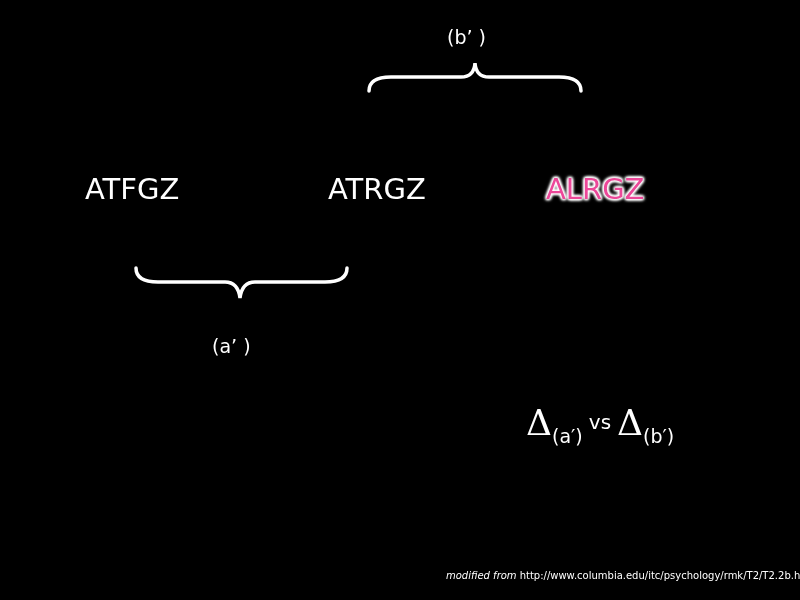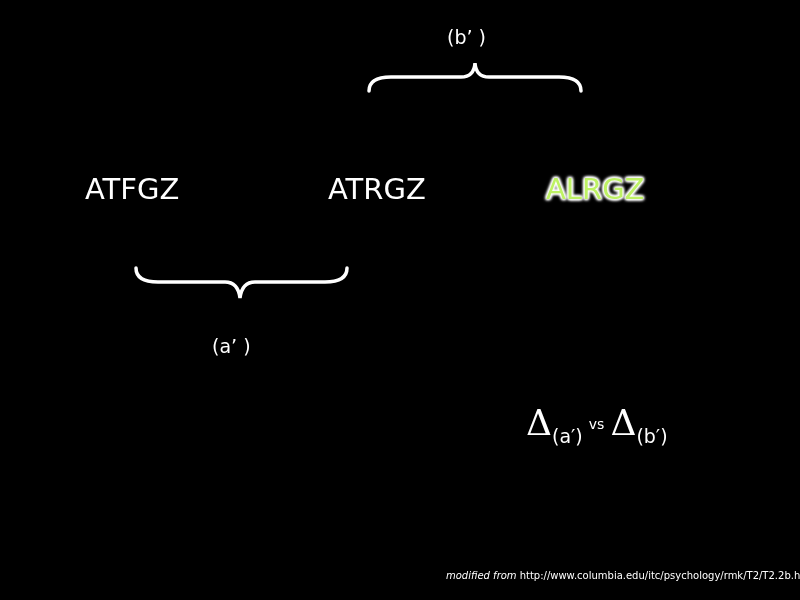--- a/index.html
+++ b/index.html
@@ -1,24 +1,24 @@
 <!DOCTYPE html>
 <html><head>
   <meta charset="utf-8">
   <style>
     html, body { margin:0; padding:0; }
     body { width:800px; height:600px; background:#000; position:relative; overflow:hidden;
            font-family:"DejaVu Sans","Liberation Sans",sans-serif; color:#fff; }
     .abs { position:absolute; }
     .seq { font-size:29px; letter-spacing:0px; top:172px; }
-    .seq-hl { color:#bef264; text-shadow: 0 0 2px #fff, 0 0 3px #fff, 0 0 4px #fff, 1px 1px 3px #fff, -1px -1px 3px #fff, 1px -1px 3px #fff, -1px 1px 3px #fff; }
+    .seq-hl { color:#ec4899; text-shadow: 0 0 2px #fff, 0 0 3px #fff, 0 0 4px #fff, 1px 1px 3px #fff, -1px -1px 3px #fff, 1px -1px 3px #fff, -1px 1px 3px #fff; }
     .label { font-size:19px; }
     .delta { font-family:"DejaVu Serif","Liberation Serif",serif; font-size:36px; }
     .sub { font-size:19px; position:relative; top:8px; }
-    .vs { font-size:14px; position:relative; top:-6px; margin:0 6px; }
+    .vs { font-size:20px; position:relative; top:-6px; margin:0 6px; }
     .credit { font-size:10px; }
     .credit i { margin-right:3px; }
     svg { position:absolute; overflow:visible; }
   </style>
 </head>
 <body>
 
 <div class="abs label" style="left:447px; top:26px;">(b’ )</div>
 
 <svg style="left:366px; top:60px;" width="220" height="35">

